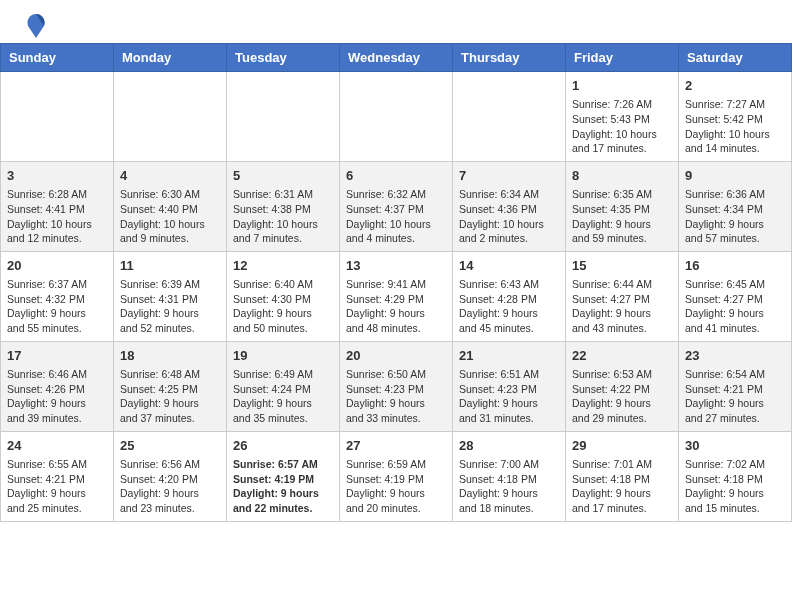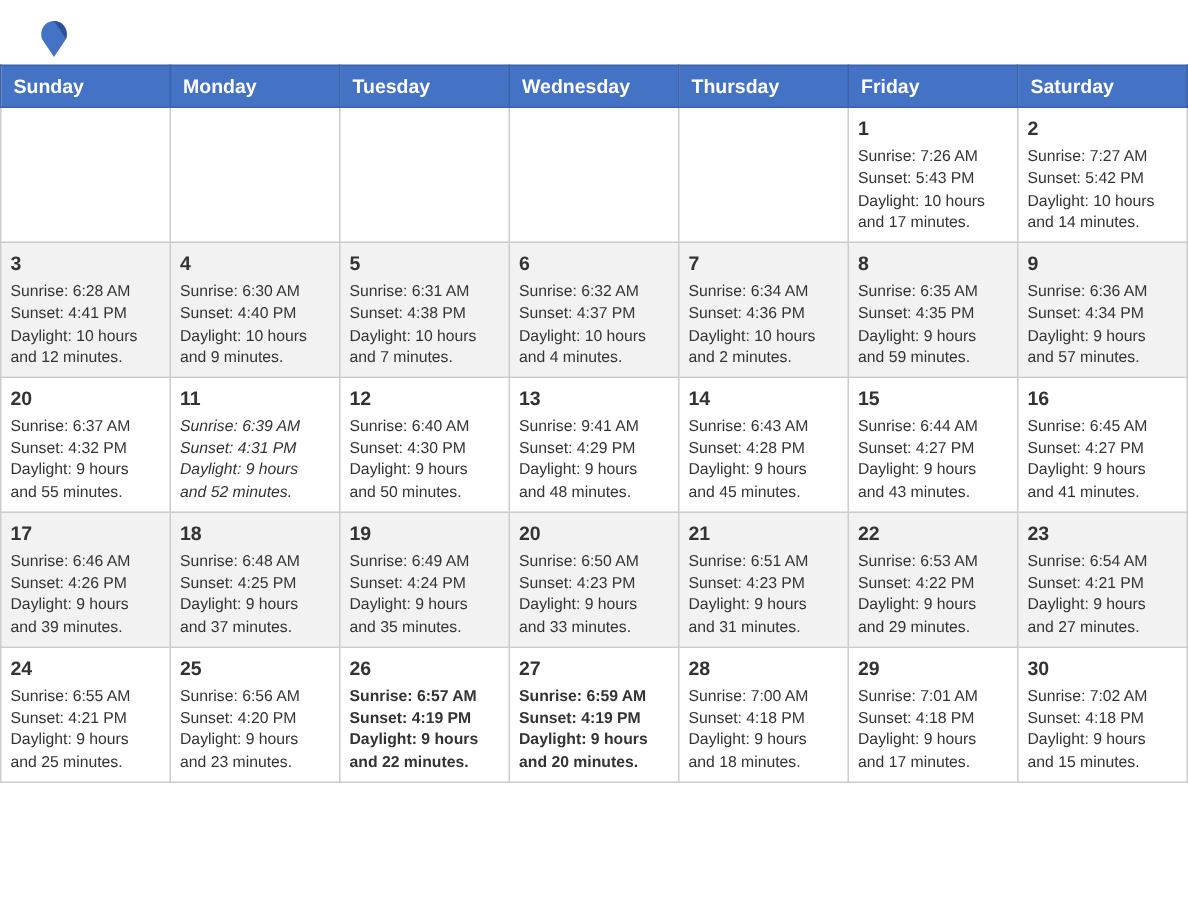--- a/index.html
+++ b/index.html
@@ -137,21 +137,21 @@
         <td><span class="day-number">9</span><span style="white-space: pre-line; margin-top: 36px;">Sunrise: 6:36 AM
 Sunset: 4:34 PM
 Daylight: 9 hours
 and 57 minutes.</span></td>
       </tr>
       <tr class="row-3">
         <td><span class="day-number">20</span><span style="white-space: pre-line;">Sunrise: 6:37 AM
 Sunset: 4:32 PM
 Daylight: 9 hours
 and 55 minutes.</span></td>
-        <td><span class="day-number">11</span><span style="white-space: pre-line; font-style: italic;">Sunrise: 6:39 AM
+        <td><span class="day-number">11</span><span style="white-space: pre-line;">Sunrise: 6:39 AM
 Sunset: 4:31 PM
 Daylight: 9 hours
 and 52 minutes.</span></td>
         <td><span class="day-number">12</span><span style="white-space: pre-line;">Sunrise: 6:40 AM
 Sunset: 4:30 PM
 Daylight: 9 hours
 and 50 minutes.</span></td>
         <td><span class="day-number">13</span><span style="white-space: pre-line;">Sunrise: 9:41 AM
 Sunset: 4:29 PM
 Daylight: 9 hours
@@ -205,21 +205,21 @@
 Daylight: 9 hours
 and 25 minutes.</span></td>
         <td><span class="day-number">25</span><span style="white-space: pre-line;">Sunrise: 6:56 AM
 Sunset: 4:20 PM
 Daylight: 9 hours
 and 23 minutes.</span></td>
         <td><span class="day-number">26</span><span style="white-space: pre-line; font-weight: bold;">Sunrise: 6:57 AM
 Sunset: 4:19 PM
 Daylight: 9 hours
 and 22 minutes.</span></td>
-        <td><span class="day-number">27</span><span style="white-space: pre-line; font-weight: bold;">Sunrise: 6:59 AM
+        <td><span class="day-number">27</span><span style="white-space: pre-line;">Sunrise: 6:59 AM
 Sunset: 4:19 PM
 Daylight: 9 hours
 and 20 minutes.</span></td>
         <td><span class="day-number">28</span><span style="white-space: pre-line;">Sunrise: 7:00 AM
 Sunset: 4:18 PM
 Daylight: 9 hours
 and 18 minutes.</span></td>
         <td><span class="day-number">29</span><span style="white-space: pre-line;">Sunrise: 7:01 AM
 Sunset: 4:18 PM
 Daylight: 9 hours

